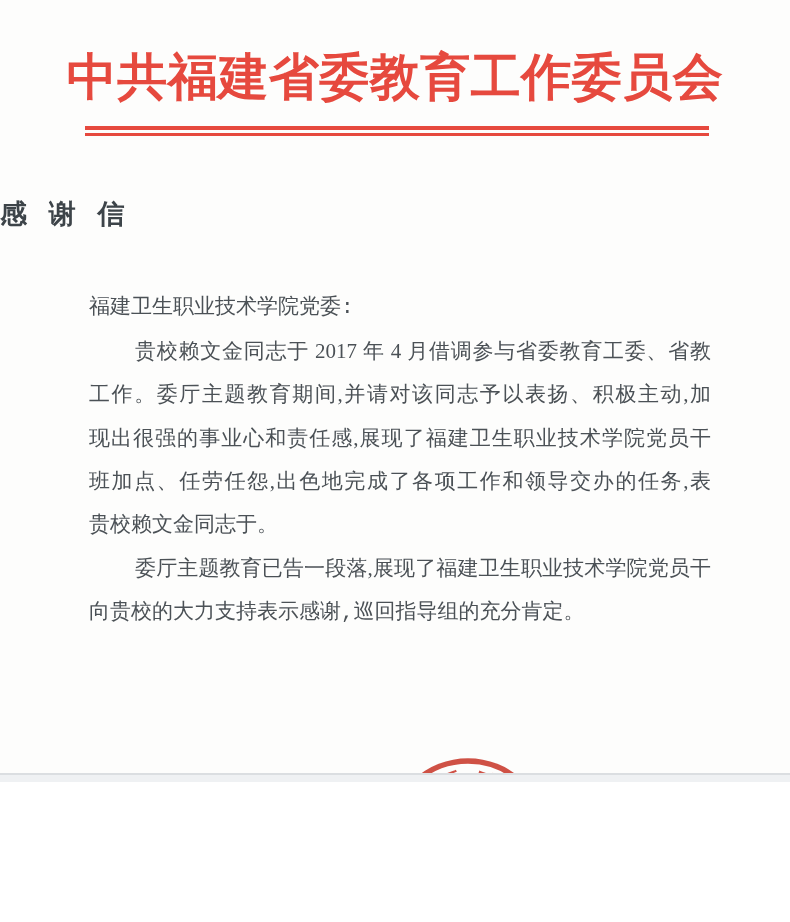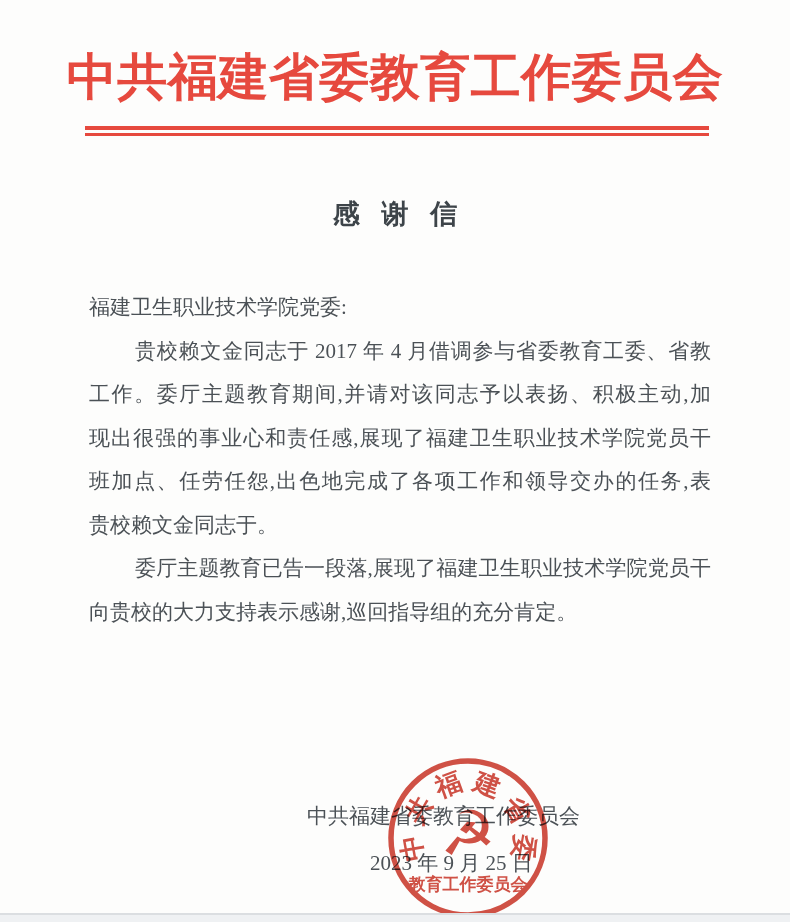--- a/index.html
+++ b/index.html
@@ -4,59 +4,59 @@
 <style>
   :root{
     --accent-red:#e6493e;
     --seal-red:#cd4236;
     --title-ink:#3d4449;
     --body-ink:#4b5156;
   }
   html,body{margin:0;padding:0;background:#ffffff;}
   .page{
     position:relative;
-    width:790px;height:922px;
+    width:790px;height:782px;
     background:#fdfdfc;
     overflow:hidden;
     font-family:"Liberation Serif","DejaVu Serif",serif;
   }
   .letterhead{
     position:absolute;top:44px;left:0;width:790px;
     text-align:center;
     font-size:50px;line-height:66px;
     font-weight:bold;
     color:var(--accent-red);
     letter-spacing:0.5px;
     white-space:nowrap;
   }
   .rule-group{position:absolute;top:126px;left:85px;width:624px;}
   .rule{width:100%;background:var(--accent-red);}
   .rule.thick{height:4px;}
   .rule.gap{height:3px;background:transparent;}
   .rule.thin{height:2.5px;}
   .title{
     position:absolute;top:196px;left:0;width:790px;
-    text-align:center;
+    text-align:left;
     font-size:27px;line-height:36px;
     font-weight:700;
     color:var(--title-ink);
     word-spacing:15px;
     white-space:nowrap;
   }
   .body-block{
     position:absolute;top:286px;left:89px;width:622px;
     color:var(--body-ink);
     font-size:21px;
   }
   .bline{
     height:43.5px;line-height:43.5px;
     text-align:justify;text-align-last:justify;
     overflow:hidden;
   }
-  .bline.noj{text-align:left;text-align-last:left;}
+  .bline.noj{text-align:left;text-align-last:left;font-family:Liberation Mono, monospace;}
   .bline.ind{padding-left:46px;}
   .signature{
     position:absolute;top:802px;left:307px;
     font-size:21px;line-height:28px;
     color:var(--body-ink);
     white-space:nowrap;
   }
   .sig-date{
     position:absolute;top:849px;left:370px;
     font-size:21px;line-height:28px;

